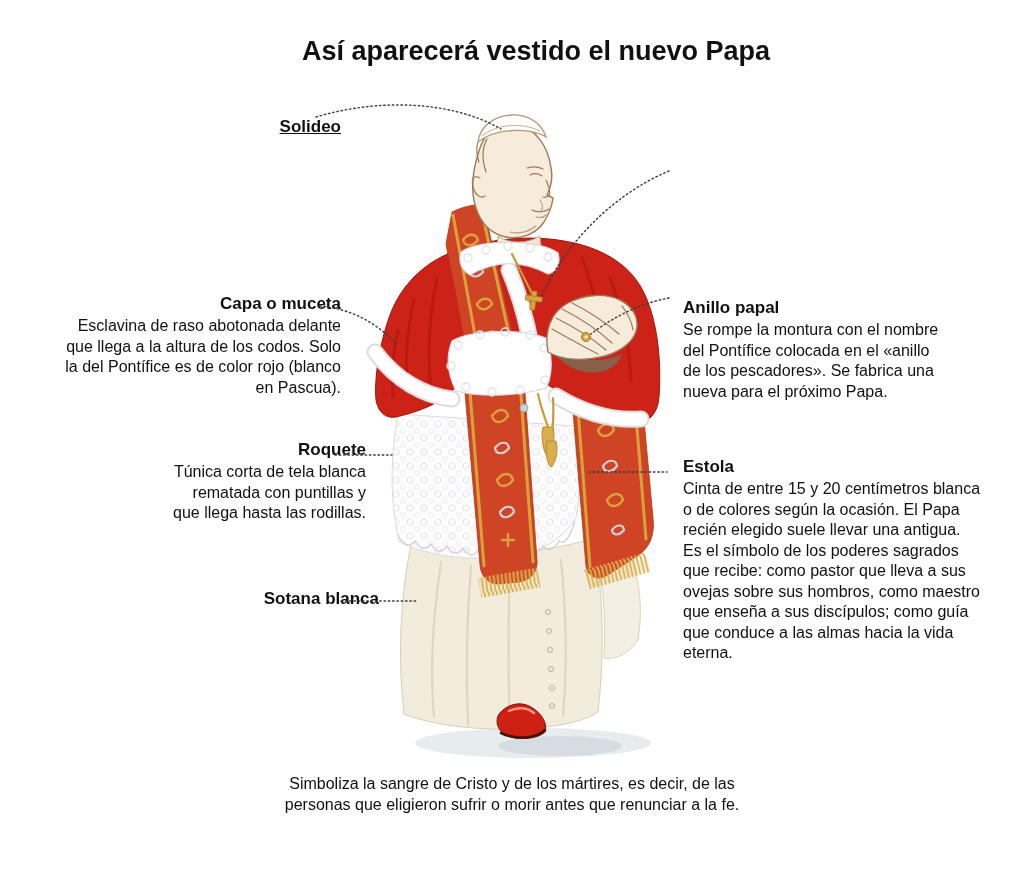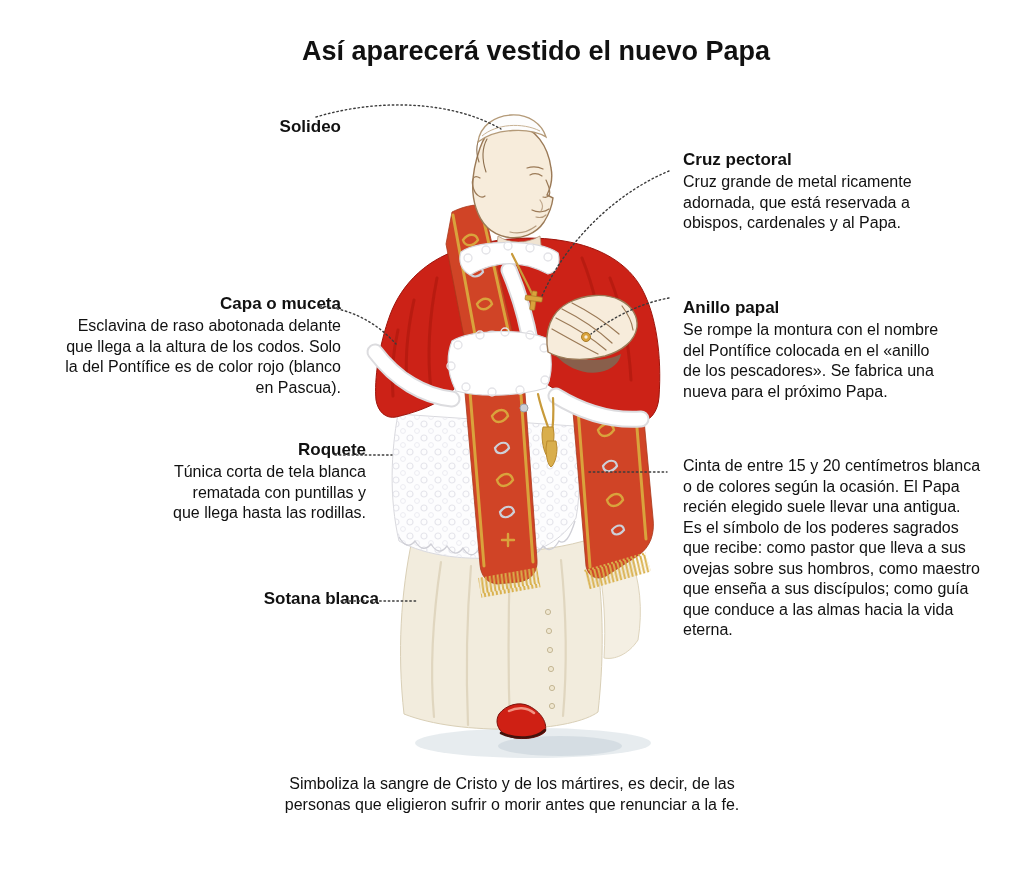--- a/index.html
+++ b/index.html
@@ -9,21 +9,21 @@
   }
   .title{
     position:absolute;left:0;right:0;top:36px;text-align:center;
     font-size:27px;font-weight:bold;margin:0;color:var(--text,#111);
   }
   .ann{position:absolute;font-size:16px;line-height:20.5px;}
   .ann h2{margin:0 0 2px 0;font-size:17px;line-height:21px;font-weight:bold;}
   .ann p{margin:0;white-space:pre-line;}
   .ann.left{text-align:right;}
   .ann.center{text-align:center;}
-  #solideo-block{top:116px;right:731px;width:262px;}
+  #solideo-block{top:116px;right:731px;width:262px;text-decoration:underline;}
   #capa-block{top:293px;right:731px;width:278px;}
   #roquete-block{top:439px;right:706px;width:196px;}
   #sotana-block{top:588px;right:693px;margin-left:12px;}
   #cruz-block{top:149px;left:683px;width:256px;}
   #anillo-block{top:277px;left:683px;width:266px;margin-top:20px;}
   #estola-block{top:456px;left:683px;width:306px;}
   #zapatos-block{top:774px;left:277px;width:470px;}
   svg.overlay{position:absolute;left:0;top:0;}
   
   .leader{fill:none;stroke:var(--leader-line,#3c3c3c);stroke-width:1.4;stroke-dasharray:1.5 2.8;stroke-linecap:round;}
@@ -68,31 +68,28 @@
 
   <section class="ann left" id="capa-block">
     <h2>Capa o muceta</h2>
     <p>Esclavina de raso abotonada delante que llega a la altura de los codos. Solo la del Pontífice es de color rojo (blanco en Pascua).</p>
   </section>
 
   <section class="ann left" id="sotana-block">
     <h2>Sotana blanca</h2>
   </section>
 
-  <section class="ann" id="cruz-block">
-    <h2>Cruz pectoral</h2>
-    <p>Cruz grande de metal ricamente adornada, que está reservada a obispos, cardenales y al Papa.</p>
-  </section>
 
   <section class="ann" id="anillo-block">
     <h2>Anillo papal</h2>
     <p>Se rompe la montura con el nombre del Pontífice colocada en el «anillo de los pescadores». Se fabrica una nueva para el próximo Papa.</p>
   </section>
 
   <section class="ann" id="estola-block">
+    <h2>Estola</h2>
     <p>Cinta de entre 15 y 20 centímetros blanca o de colores según la ocasión. El Papa recién elegido suele llevar una antigua.
 Es el símbolo de los poderes sagrados que recibe: como pastor que lleva a sus ovejas sobre sus hombros, como maestro que enseña a sus discípulos; como guía que conduce a las almas hacia la vida eterna.</p>
   </section>
 
   <section class="ann center" id="zapatos-block">
     <p>Simboliza la sangre de Cristo y de los mártires, es decir, de las personas que eligieron sufrir o morir antes que renunciar a la fe.</p>
   </section>
 
   <svg class="overlay" width="1024" height="891" viewBox="0 0 1024 891" aria-hidden="true">
     <defs>

